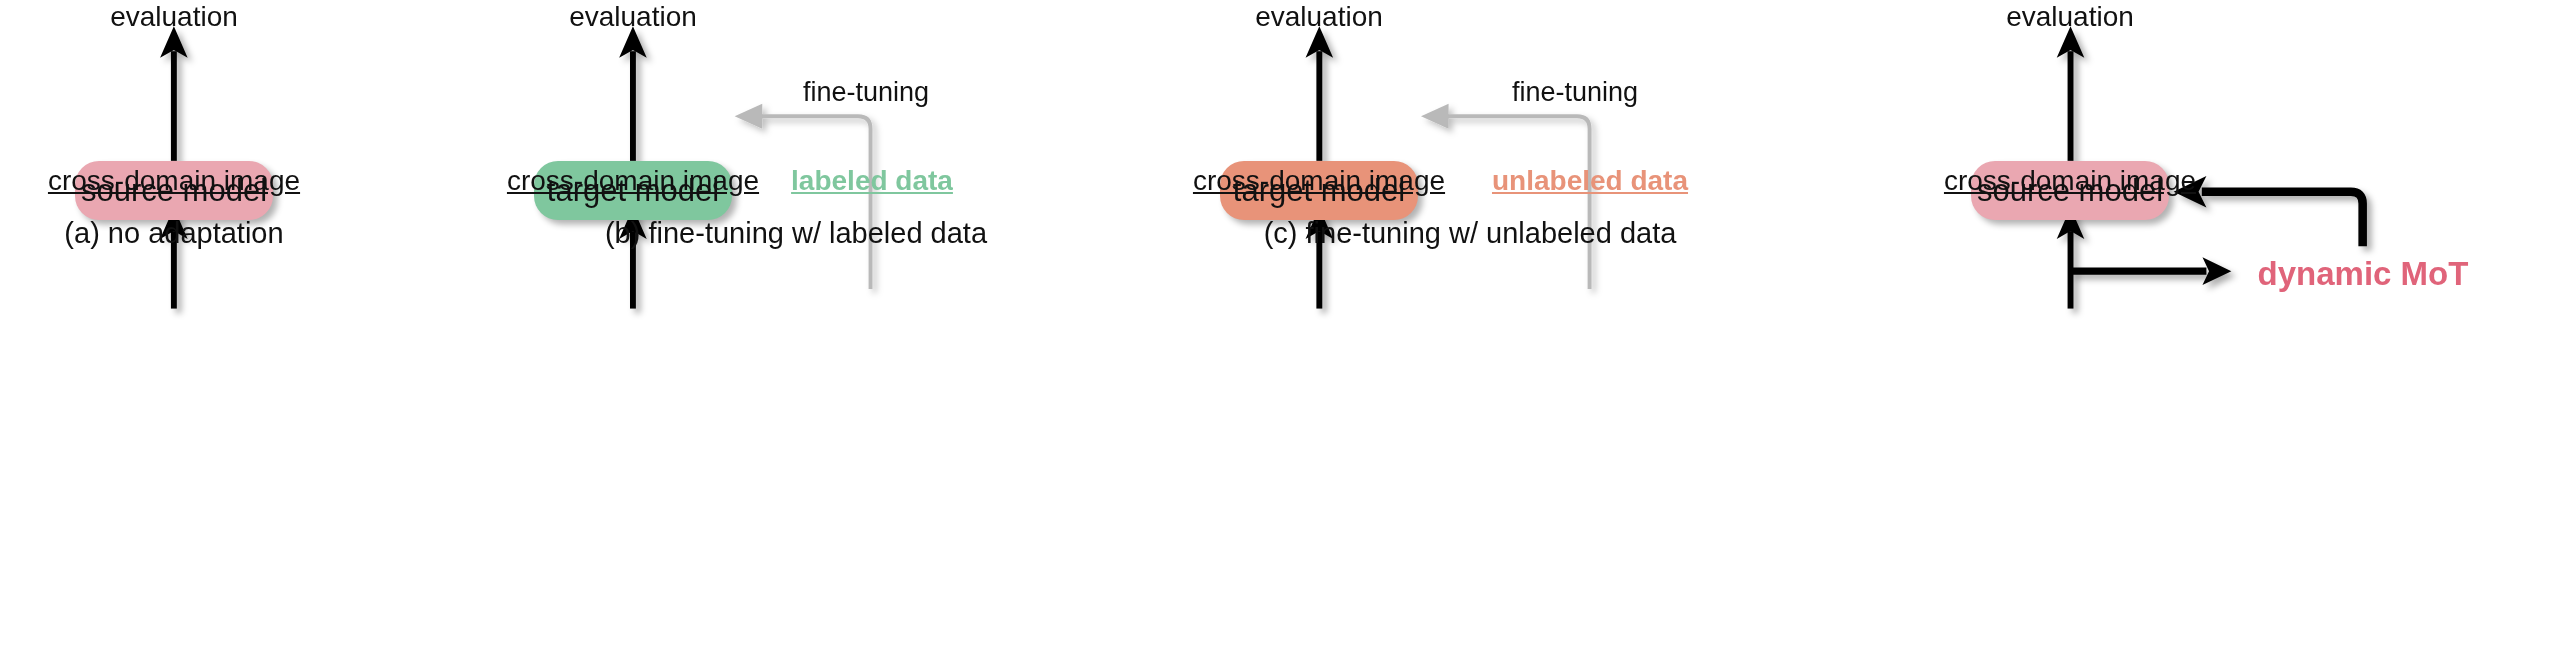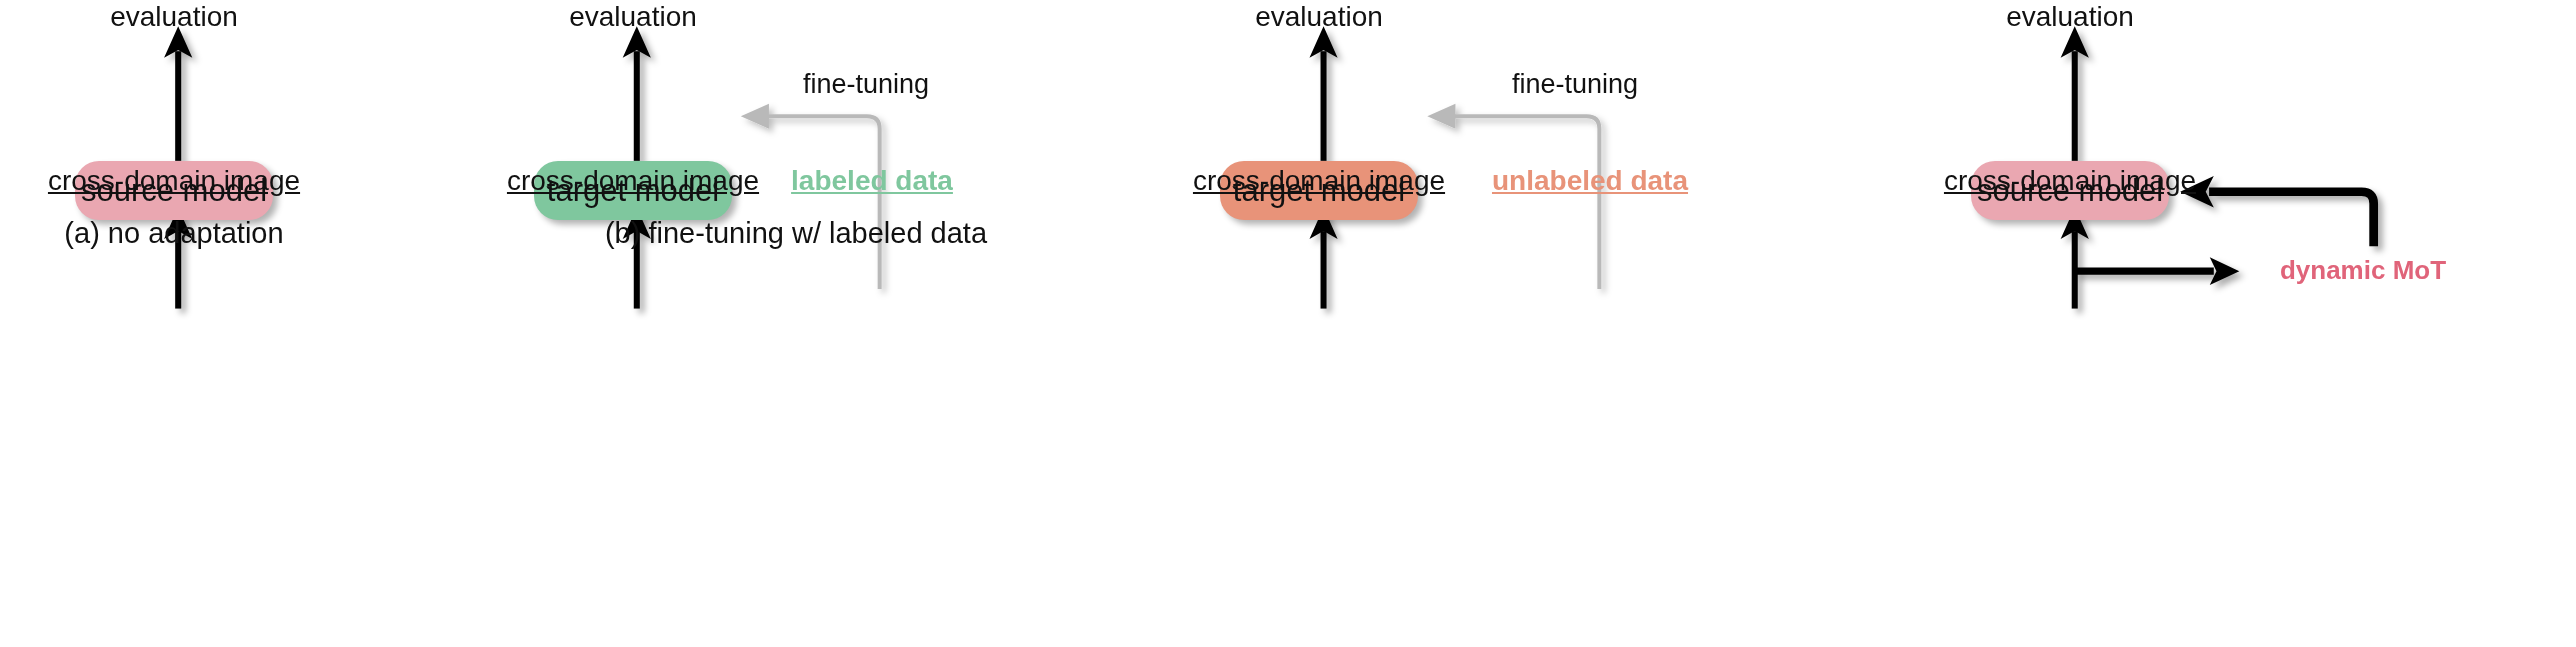--- a/index.html
+++ b/index.html
@@ -5,34 +5,34 @@
 <style>
   html,body{margin:0;padding:0;background:#ffffff;}
   body{
     width:2576px;height:648px;
     font-family:"Liberation Sans", sans-serif;
     color:#000;
     overflow:hidden;
   }
   .figure{position:relative;width:2576px;height:648px;background:#fff;}
 
-  .panel{position:absolute;top:0;height:576px;padding-left:16px;}
+  .panel{position:absolute;top:0;height:576px;}
 
   
   .lbl{
     position:absolute;
     font-size:28px;
     line-height:1;
     color:#111;
     white-space:nowrap;
     transform:translateX(-50%);
   }
   .lbl.eval{top:2.6px;}
   .lbl.bottom{top:167px;text-decoration:underline;}
-  .lbl.finetune{font-size:27px;top:71px;}
+  .lbl.finetune{font-size:27px;top:79px;}
   .lbl.strong{font-weight:bold;text-align:right;}
 
   .caption{
     position:absolute;
     top:217px;
     font-size:29px;
     white-space:nowrap;
     transform:translateX(-50%);
     color:#111;
   }
@@ -139,20 +139,21 @@
         <path d="M 722 440 L 722 196 Q 722 177 703 177 L 500 177" fill="none" stroke="#b9b9b9" stroke-width="6" stroke-linecap="butt"></path>
         <polygon points="465,177 507,158 507,196" fill="#b9b9b9"></polygon>
       </g>
     </svg>
 
     <div class="lbl eval" style="left:203px;">evaluation</div>
     <div class="modelbox box-orange" style="left:203px;top:161px;">target model</div>
     <div class="lbl finetune" style="left:459px;">fine-tuning</div>
     <div class="lbl bottom" style="left:203px;">cross-domain image</div>
     <div class="lbl bottom strong" style="left:474px;color:#e89379;">unlabeled data</div>
+    <div class="caption" style="left:354px;">(c) fine-tuning w/ unlabeled data</div>
   </div>
 
   <div class="panel" id="panel-d" style="left:1890px;width:686px;">
     <svg class="arrows" viewBox="0 0 1045 987" preserveAspectRatio="none">
       <defs>
         <filter id="shD" x="-50%" y="-50%" width="220%" height="220%">
           <feDropShadow dx="7" dy="7" stdDeviation="5" flood-color="#000" flood-opacity="0.33"></feDropShadow>
         </filter>
       </defs>
       <g filter="url(#shD)">
@@ -169,17 +170,17 @@
       </g>
       <g filter="url(#shD)">
         <path d="M 720 375 L 720 310 Q 720 292 702 292 L 475 292" fill="none" stroke="#000" stroke-width="13" stroke-linecap="butt"></path>
         <polygon points="432,292 482,268 470,292 482,316" fill="#000"></polygon>
       </g>
     </svg>
 
     <div class="lbl eval" style="left:180px;">evaluation</div>
     <div class="modelbox box-pink" style="left:180px;top:161px;">source model</div>
     <div class="lbl bottom" style="left:180px;">cross-domain image</div>
-    <div class="lbl strong" style="left:473px;top:257px;color:#e0647a;font-size:26px;">dynamic MoT</div>
+    <div class="lbl strong" style="left:473px;top:257px;color:#e0647a;font-size:33px;">dynamic MoT</div>
   </div>
 
 </div>
 
 
 </body></html>

